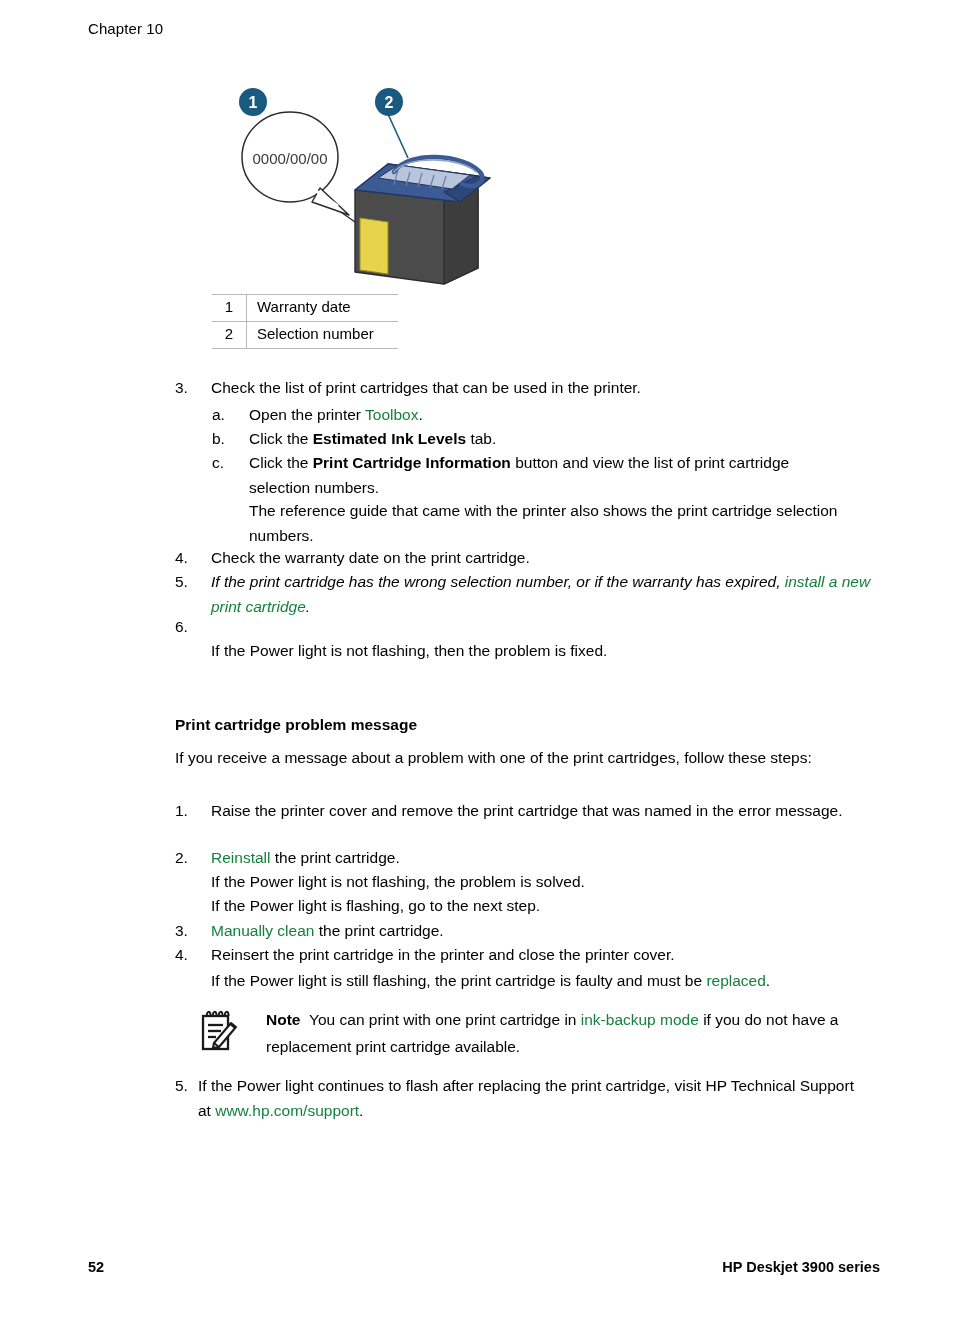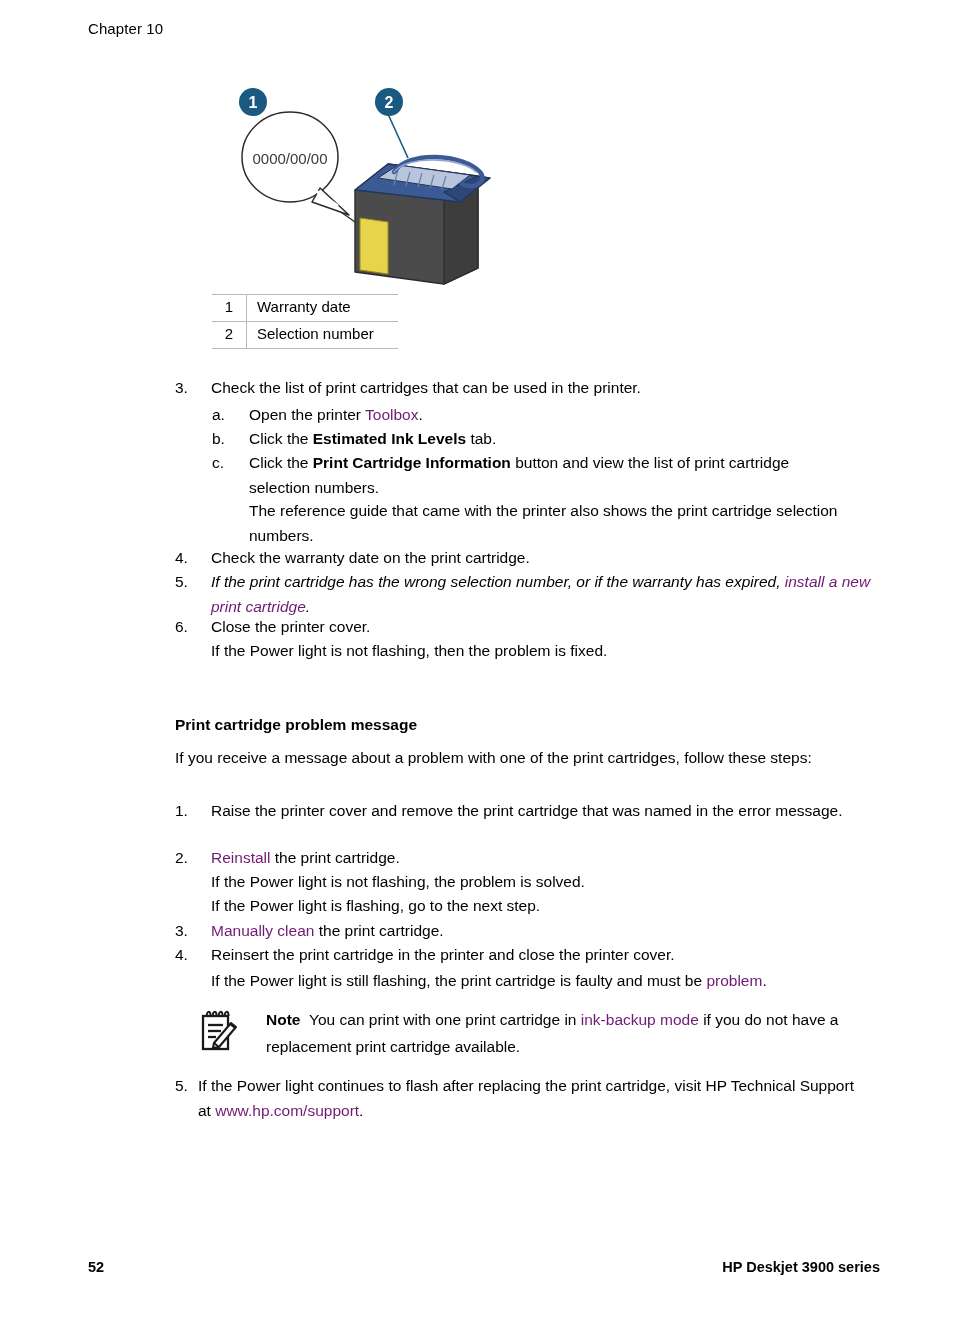--- a/index.html
+++ b/index.html
@@ -76,21 +76,21 @@
     color: #000;
   }
   .num {
     position: absolute;
     font-size: 15.5px;
     line-height: 24.6px;
     color: #000;
     text-align: left;
   }
   a, .link {
-    color: #701a75;
+    color: #15803d;
     text-decoration: none;
   }
   .b { font-weight: bold; }
 
   h2.section-heading {
     position: absolute;
     margin: 0;
     font-size: 15.5px;
     font-weight: bold;
     line-height: 22px;
@@ -231,21 +231,20 @@
 
   <div class="num" style="left:175px; top:546px;">4.</div>
   <div class="txt" style="left:211px; top:546px; width:690px;">Check the warranty date on the print cartridge.</div>
 
   <div class="num" style="left:175px; top:570px;">5.</div>
   <div class="txt" style="left:211px; top:570px; width:660px;font-style:italic;">
     <span>If the print cartridge has the wrong selection number, or if the warranty has expired, </span><a class="link" href="#">install a new print cartridge</a><span>.</span>
   </div>
 
   <div class="num" style="left:175px; top:615px;">6.</div>
-  <div class="txt" style="left:211px; top:615px; width:690px;">Close the printer cover.</div>
   <div class="txt" style="left:211px; top:639px; width:690px;">If the Power light is not flashing, then the problem is fixed.</div>
 
   <h2 class="section-heading" style="left:175px; top:714px;">Print cartridge problem message</h2>
   <div class="txt" style="left:175px; top:746px; width:705px;">If you receive a message about a problem with one of the print cartridges, follow these steps:</div>
 
   <div class="num" style="left:175px; top:799px;">1.</div>
   <div class="txt" style="left:211px; top:799px; width:690px;">Raise the printer cover and remove the print cartridge that was named in the error message.</div>
 
   <div class="num" style="left:175px; top:846px;">2.</div>
   <div class="txt" style="left:211px; top:846px; width:690px;">
@@ -255,21 +254,21 @@
   <div class="txt" style="left:211px; top:870px; width:690px;">If the Power light is not flashing, the problem is solved.</div>
 
   <div class="num" style="left:175px; top:919px;">3.</div>
   <div class="txt" style="left:211px; top:919px; width:690px;">
     <a class="link" href="#">Manually clean</a><span> the print cartridge.</span>
   </div>
 
   <div class="num" style="left:175px; top:943px;">4.</div>
   <div class="txt" style="left:211px; top:943px; width:690px;">Reinsert the print cartridge in the printer and close the printer cover.</div>
   <div class="txt" style="left:211px; top:969px; width:700px;">
-    <span>If the Power light is still flashing, the print cartridge is faulty and must be </span><a class="link" href="#">problem</a><span>.</span>
+    <span>If the Power light is still flashing, the print cartridge is faulty and must be </span><a class="link" href="#">replaced</a><span>.</span>
   </div>
 
   <div class="note">
     <div class="note-icon">
       <svg width="40" height="44" viewBox="0 0 40 44" xmlns="http://www.w3.org/2000/svg">
 
         <rect x="3" y="8" width="25" height="33" fill="#ffffff" stroke="#1a1a1a" stroke-width="2.3"></rect>
 
         <g stroke="#1a1a1a" stroke-width="2" fill="none">
           <path d="M7 8 C6 3, 11 2, 10.5 8"></path>

